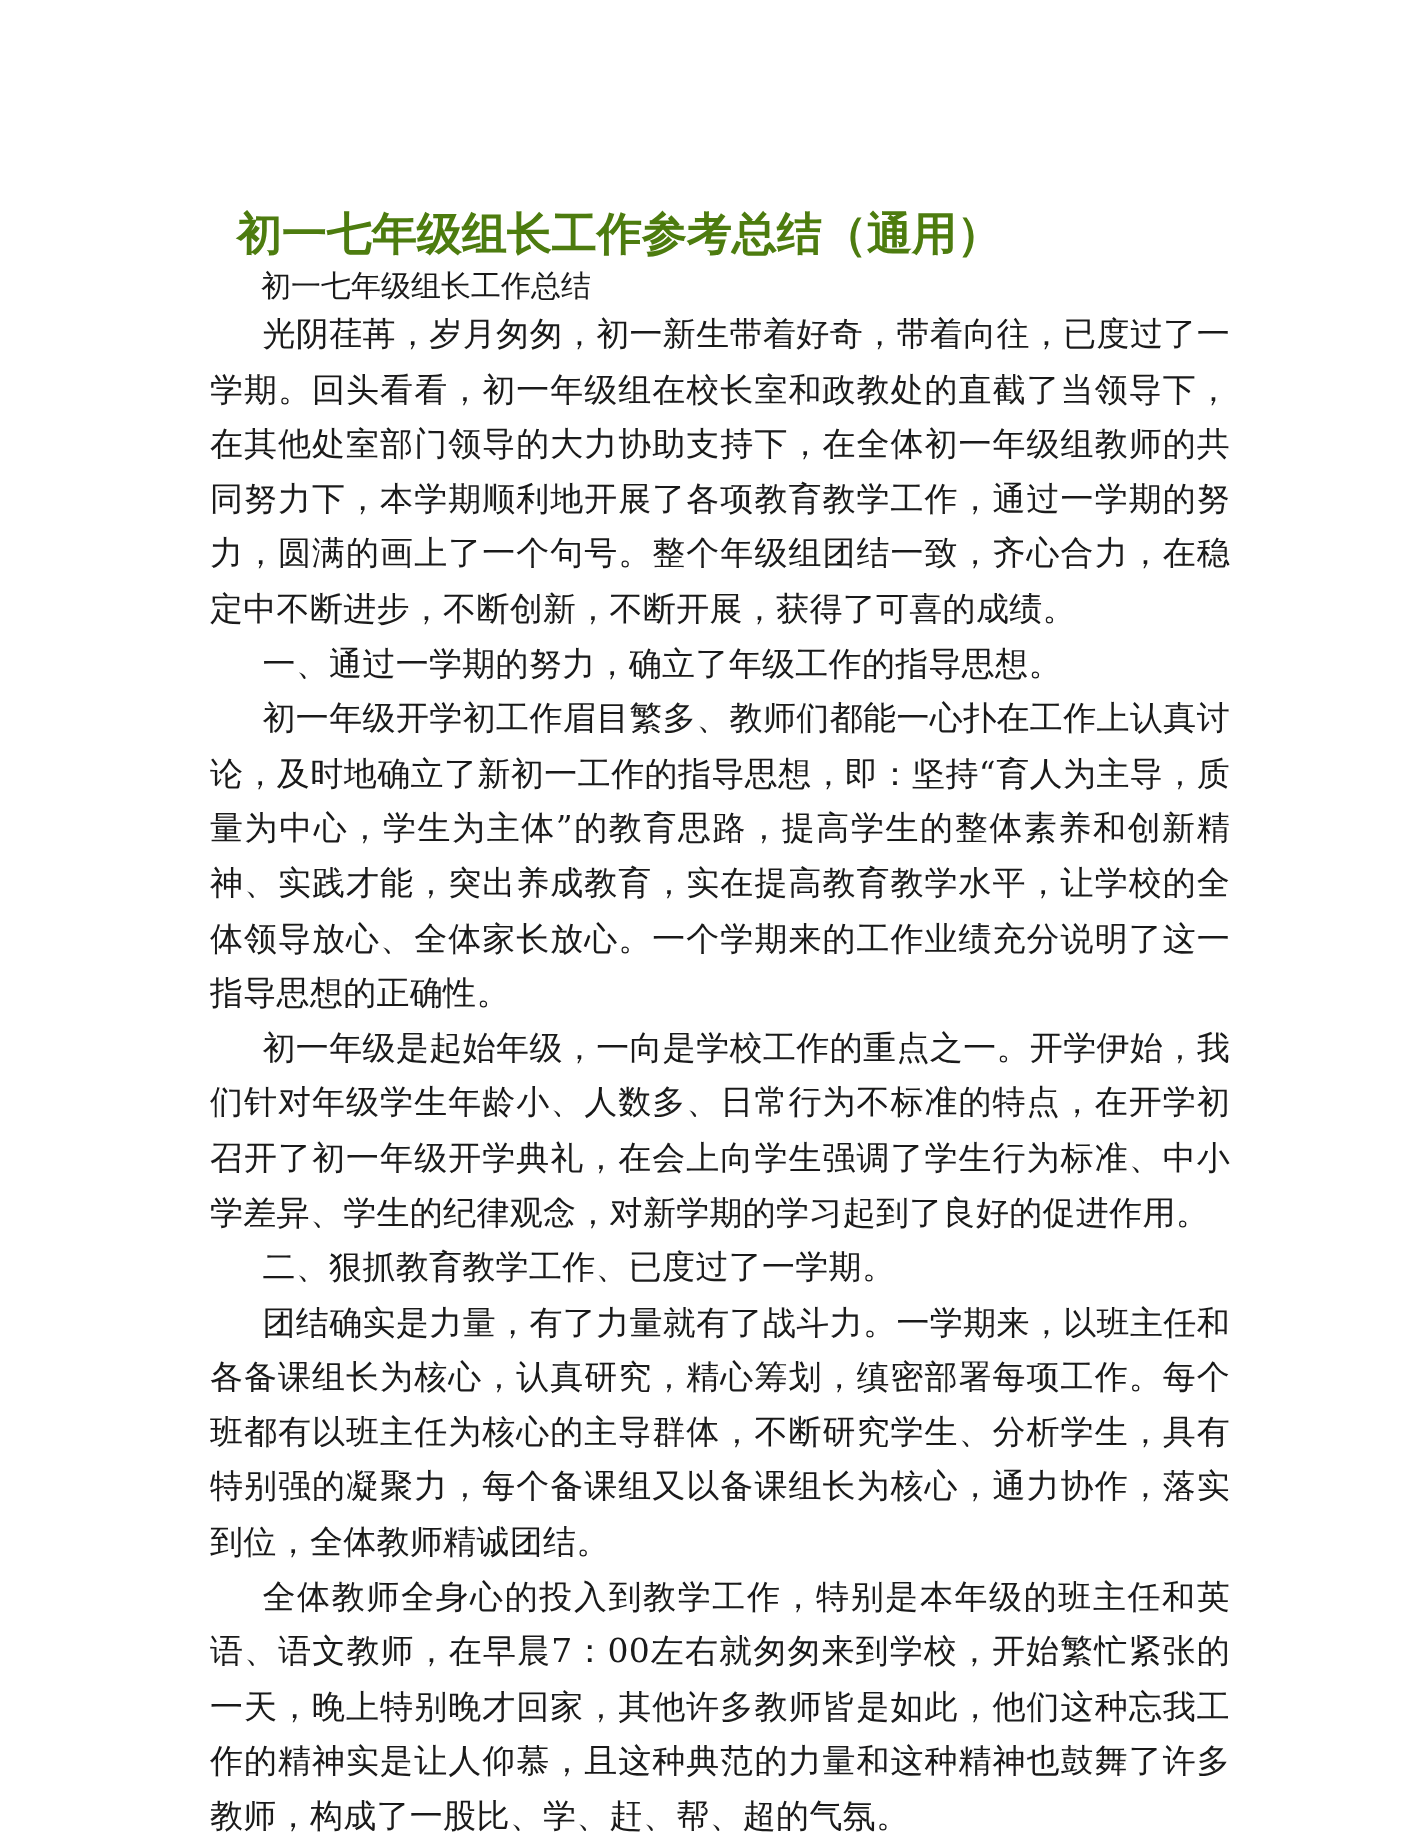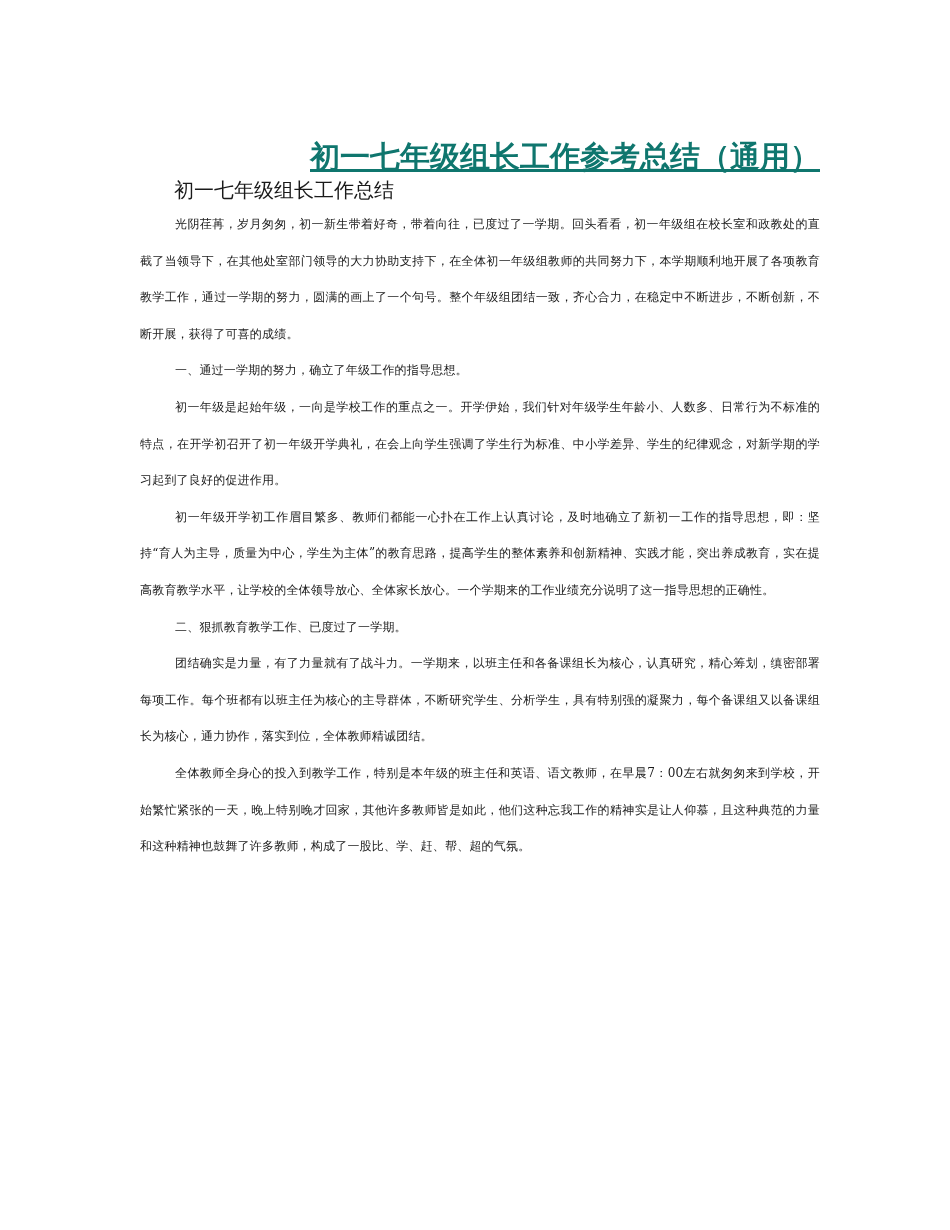--- a/index.html
+++ b/index.html
@@ -15,56 +15,55 @@
     font-family: "DejaVu Serif", "Liberation Serif", serif;
     color: #1a1a1a;
   }
   .page {
     position: absolute;
     left: 140px;
     top: 136px;
     width: 680px;
   }
   .title {
-    text-align: right;
-    color: #0f766e;
+    text-align: left;
+    color: #4d7c0f;
     font-family: "DejaVu Sans", "Liberation Sans", sans-serif;
     font-size: 30px;
     font-weight: bold;
     line-height: 42px;
     margin: 0 0 0 0;
     letter-spacing: 0px;
     padding-left: 18px;
-    text-decoration: underline;
   }
   .subtitle {
     font-size: 20px;
     line-height: 28px;
     margin: 0;
     text-indent: 34px;
     margin-top: -2px;
   }
   .para {
-    font-size: 12px;
+    font-size: 22px;
     line-height: 36.6px;
     margin: 0;
     text-indent: 35px;
     text-align: justify;
     letter-spacing: 0.2px;
   }
   .para.first {
     margin-top: 2px;
   }
 </style>
 </head>
 <body>
 
 <div class="page">
   <h1 class="title">初一七年级组长工作参考总结（通用）</h1>
   <p class="subtitle">初一七年级组长工作总结</p>
   <p class="para first">光阴荏苒，岁月匆匆，初一新生带着好奇，带着向往，已度过了一学期。回头看看，初一年级组在校长室和政教处的直截了当领导下，在其他处室部门领导的大力协助支持下，在全体初一年级组教师的共同努力下，本学期顺利地开展了各项教育教学工作，通过一学期的努力，圆满的画上了一个句号。整个年级组团结一致，齐心合力，在稳定中不断进步，不断创新，不断开展，获得了可喜的成绩。</p>
   <p class="para">一、通过一学期的努力，确立了年级工作的指导思想。</p>
+  <p class="para">初一年级开学初工作眉目繁多、教师们都能一心扑在工作上认真讨论，及时地确立了新初一工作的指导思想，即：坚持“育人为主导，质量为中心，学生为主体”的教育思路，提高学生的整体素养和创新精神、实践才能，突出养成教育，实在提高教育教学水平，让学校的全体领导放心、全体家长放心。一个学期来的工作业绩充分说明了这一指导思想的正确性。</p>
   <p class="para">初一年级是起始年级，一向是学校工作的重点之一。开学伊始，我们针对年级学生年龄小、人数多、日常行为不标准的特点，在开学初召开了初一年级开学典礼，在会上向学生强调了学生行为标准、中小学差异、学生的纪律观念，对新学期的学习起到了良好的促进作用。</p>
-  <p class="para">初一年级开学初工作眉目繁多、教师们都能一心扑在工作上认真讨论，及时地确立了新初一工作的指导思想，即：坚持“育人为主导，质量为中心，学生为主体”的教育思路，提高学生的整体素养和创新精神、实践才能，突出养成教育，实在提高教育教学水平，让学校的全体领导放心、全体家长放心。一个学期来的工作业绩充分说明了这一指导思想的正确性。</p>
   <p class="para">二、狠抓教育教学工作、已度过了一学期。</p>
   <p class="para">团结确实是力量，有了力量就有了战斗力。一学期来，以班主任和各备课组长为核心，认真研究，精心筹划，缜密部署每项工作。每个班都有以班主任为核心的主导群体，不断研究学生、分析学生，具有特别强的凝聚力，每个备课组又以备课组长为核心，通力协作，落实到位，全体教师精诚团结。</p>
   <p class="para">全体教师全身心的投入到教学工作，特别是本年级的班主任和英语、语文教师，在早晨7：00左右就匆匆来到学校，开始繁忙紧张的一天，晚上特别晚才回家，其他许多教师皆是如此，他们这种忘我工作的精神实是让人仰慕，且这种典范的力量和这种精神也鼓舞了许多教师，构成了一股比、学、赶、帮、超的气氛。</p>
 </div>
 
 </body></html>

